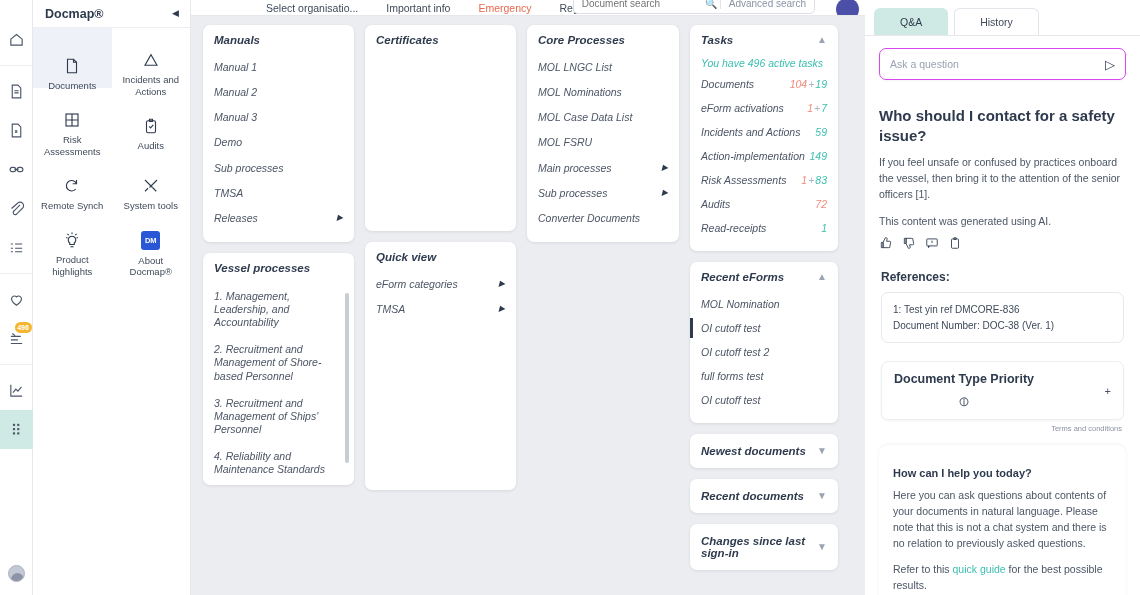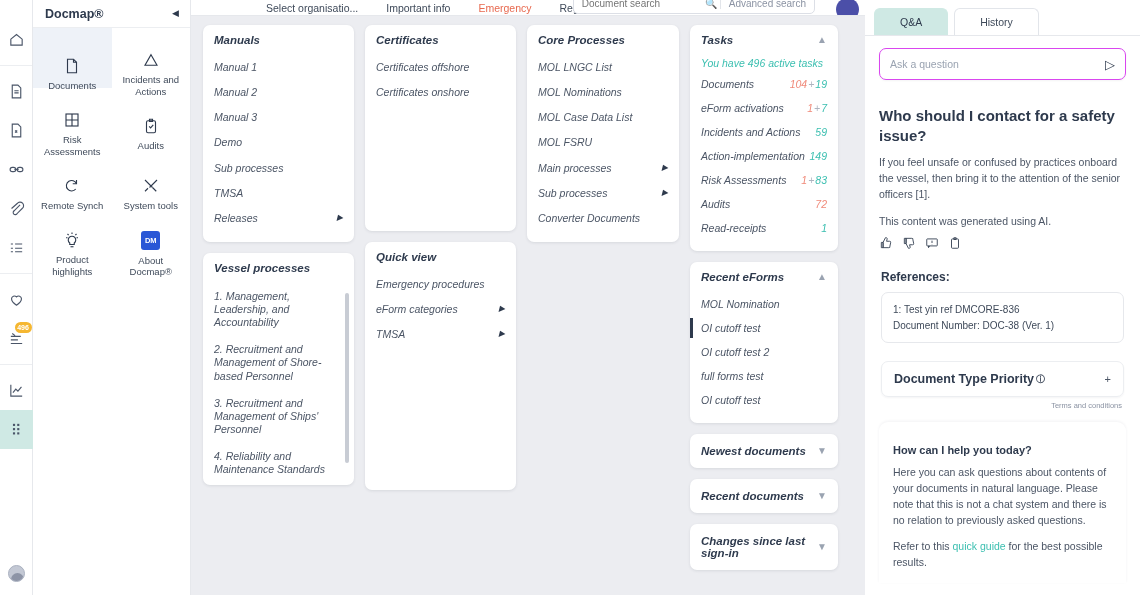--- a/index.html
+++ b/index.html
@@ -175,21 +175,21 @@
   .refs-title { font-size:12px; font-weight:bold; color:#2e3a4d; margin:17px 0 8px 2px; }
   .ref-box {
     border:1px solid #e6e8ec; border-radius:7px; padding:9px 11px;
     font-size:10px; color:#3f4a5a; line-height:1.55; margin:0 2px;
   }
   .dtp {
     margin:18px 2px 0 2px; border:1px solid #eceef1; border-radius:7px;
     padding:10px 12px; display:flex; align-items:center; justify-content:space-between;
     box-shadow:0 1px 2px rgba(30,40,60,.05);
   }
-  .dtp-label { font-size:12.5px; font-weight:bold; color:#2e3a4d; display:flex; align-items:center; gap:2px;}
+  .dtp-label { font-size:12.5px; font-weight:bold; color:#2e3a4d; display:flex; align-items:center; gap:10px;flex-direction:column;}
   .info-ico { font-size:9px; color:#4b5565; }
   .plus { font-size:11px; color:#4b5565; }
   .terms { text-align:right; font-size:7.5px; color:#8b93a3; margin:4px 4px 0 0; }
 
   .help-card {
     margin:12px 0 0 0; background:#fff; border-radius:9px 9px 0 0;
     box-shadow:0 -1px 3px rgba(30,40,60,.06); padding:22px 14px 12px 14px;
   }
   .help-title { font-size:11px; font-weight:bold; color:#2e3a4d; margin-bottom:9px; }
   .help-text { font-size:10.5px; color:#4b5565; line-height:1.5; }
@@ -430,36 +430,25 @@
               </div>
             <div class="menu-item"></div>
           </div>
           <div class="scrollbar"></div>
         </div>
       </div>
 
       <div class="col col-b">
         <div class="card" style="min-height:206px">
           <div class="card-title">Certificates</div>
-          <div class="menu-list">
-            <div class="menu-item">
-                <span>Certificates offshore</span>
-              </div>
-            <div class="menu-item">
-                <span>Certificates onshore</span>
-              </div>
-          </div>
         </div>
 
         <div class="card" style="min-height:248px">
           <div class="card-title">Quick view</div>
           <div class="menu-list">
-            <div class="menu-item">
-                <span>Emergency procedures</span>
-              </div>
             <div class="menu-item">
               <span>eForm categories</span>
               <span class="caret">▶</span>
             </div>
             <div class="menu-item">
               <span>TMSA</span>
               <span class="caret">▶</span>
             </div>
           </div>
         </div>

